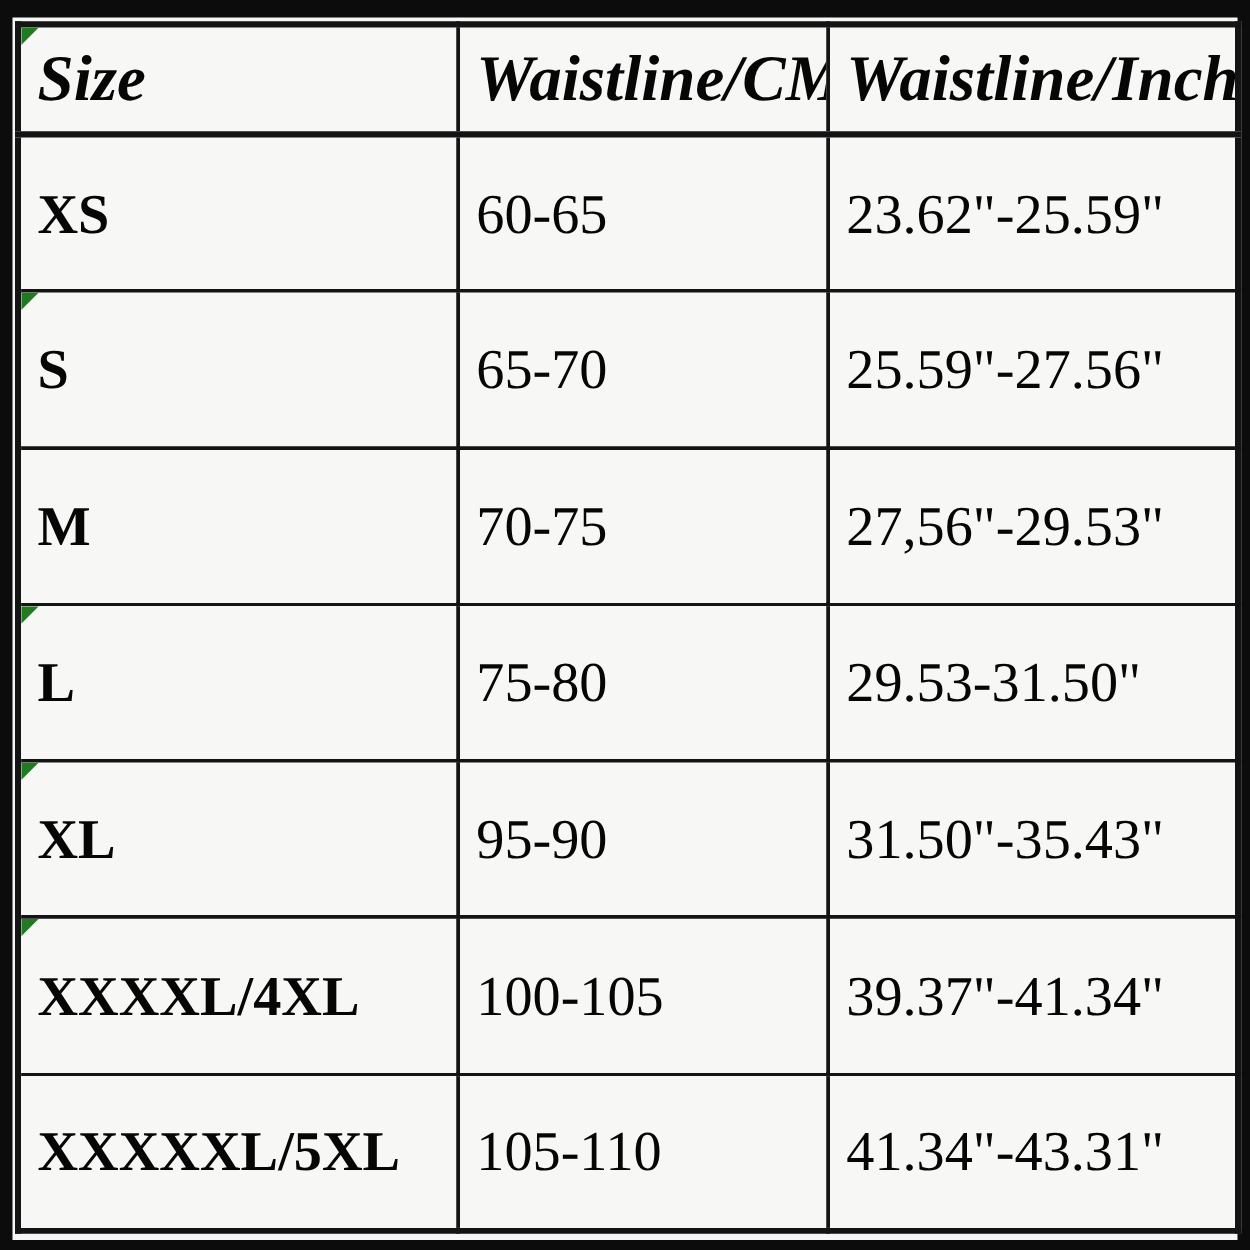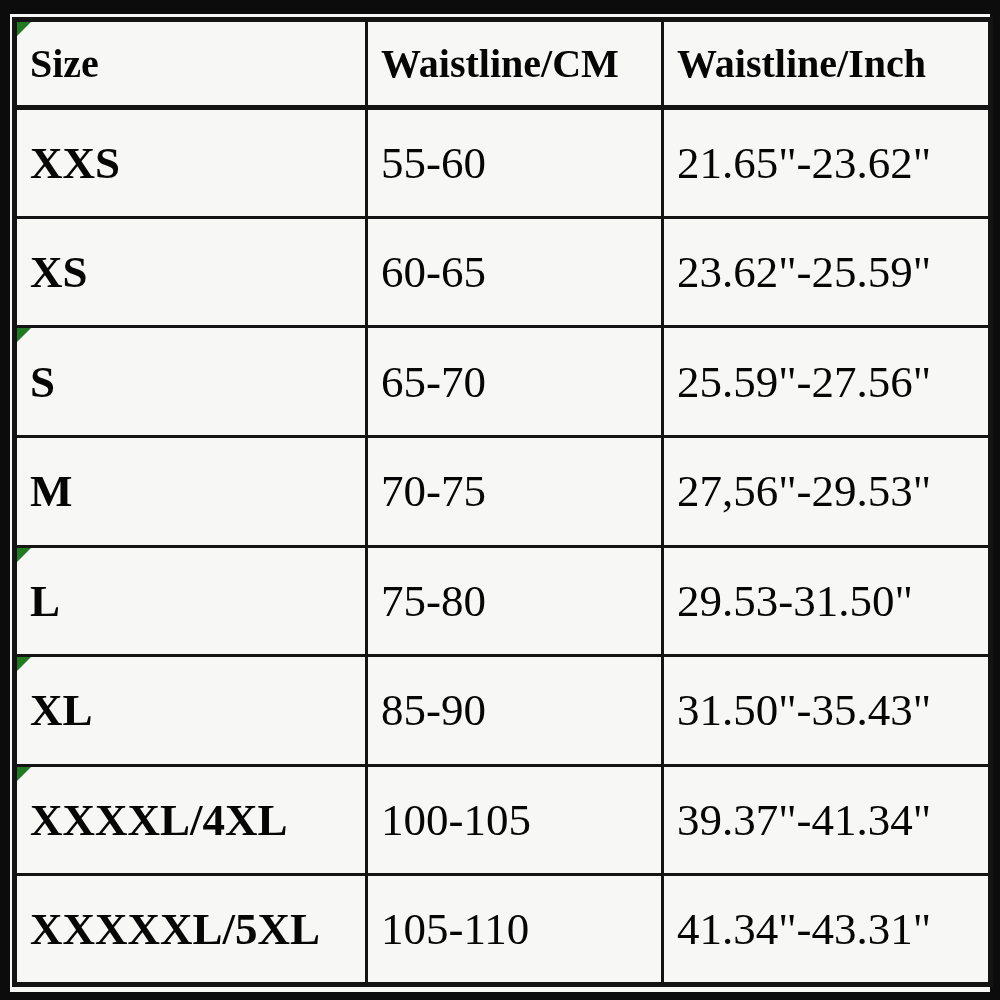--- a/index.html
+++ b/index.html
@@ -47,23 +47,24 @@
     padding: 0 0 0 13px;
     position: relative;
     color: #060606;
     background: #f7f7f5;
     white-space: nowrap;
     overflow: hidden;
   }
   thead tr { height: 88px; }
   tbody tr { height: 80px; }
   th {
-    font-size: 40px;
+    font-size: 52px;
     font-weight: 700;
     border-bottom-width: 5px;
+    font-style: italic;
   }
   td { font-size: 45px; font-weight: 400; }
   td.size-col { font-weight: 700; }
   .corner-marker {
     position: absolute;
     top: 0;
     left: 0;
     width: 0;
     height: 0;
     border-top: 14px solid #217a21;
@@ -92,28 +93,20 @@
           </th>
           <th>
             <span>Waistline/Inch</span>
           </th>
         </tr>
       </thead>
       <tbody>
         <tr>
           <td class="size-col">
             
-            <span>XXS</span>
-          </td>
-          <td><span>55-60</span></td>
-          <td><span>21.65"-23.62"</span></td>
-        </tr>
-        <tr>
-          <td class="size-col">
-            
             <span>XS</span>
           </td>
           <td><span>60-65</span></td>
           <td><span>23.62"-25.59"</span></td>
         </tr>
         <tr>
           <td class="size-col">
             <span class="corner-marker"></span>
             <span>S</span>
           </td>
@@ -134,21 +127,21 @@
             <span>L</span>
           </td>
           <td><span>75-80</span></td>
           <td><span>29.53-31.50"</span></td>
         </tr>
         <tr>
           <td class="size-col">
             <span class="corner-marker"></span>
             <span>XL</span>
           </td>
-          <td><span>85-90</span></td>
+          <td><span>95-90</span></td>
           <td><span>31.50"-35.43"</span></td>
         </tr>
         <tr>
           <td class="size-col">
             <span class="corner-marker"></span>
             <span>XXXXL/4XL</span>
           </td>
           <td><span>100-105</span></td>
           <td><span>39.37"-41.34"</span></td>
         </tr>

